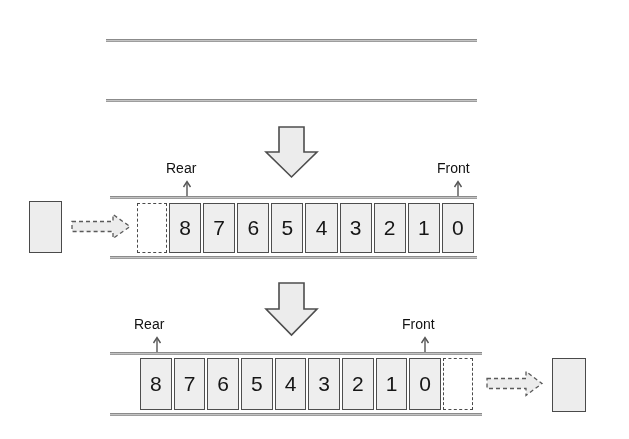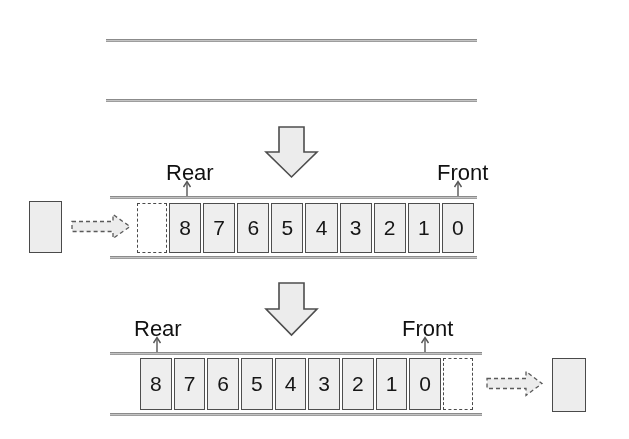--- a/index.html
+++ b/index.html
@@ -6,21 +6,21 @@
   .canvas{
     position:relative;width:629px;height:439px;background:#ffffff;overflow:hidden;
     font-family:"Liberation Sans", sans-serif;color:#1a1a1a;
   }
   .abs{position:absolute;}
   .track{
     position:absolute;height:3px;
     background:linear-gradient(180deg,#6f6f6f 0%,#c4c4c4 50%,#8a8a8a 100%);
   }
   .label{
-    position:absolute;font-size:22px;color:#111;white-space:nowrap;
+    position:absolute;font-size:14px;color:#111;white-space:nowrap;
   }
   .cells{
     position:absolute;display:flex;gap:2px;
   }
   .cell{
     flex:1;background:#eeeeee;border:1.5px solid #4e4e4e;
     display:flex;align-items:center;justify-content:center;
     font-size:21px;color:#161616;box-sizing:border-box;
   }
   .ghost-cell{

